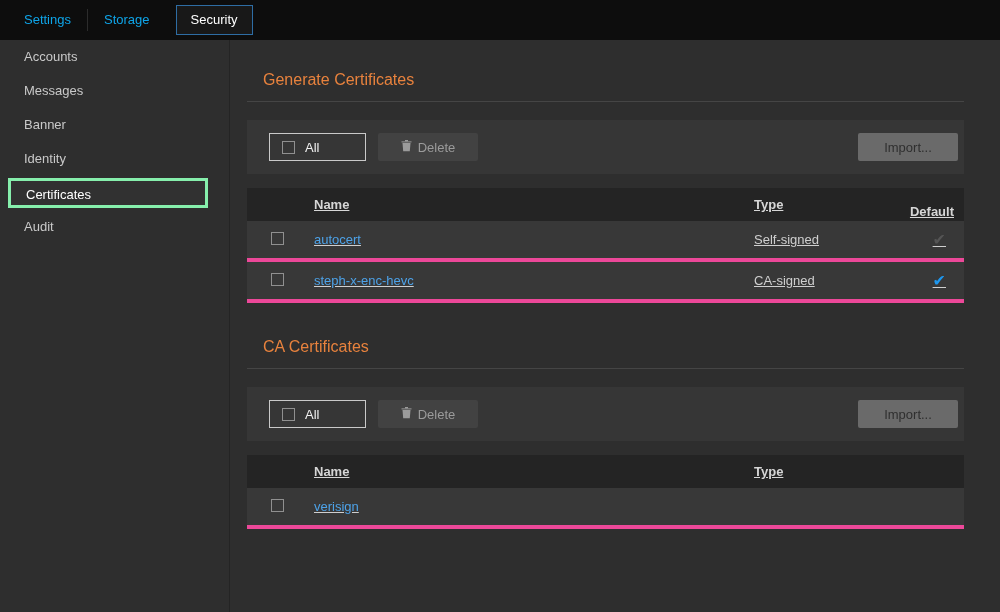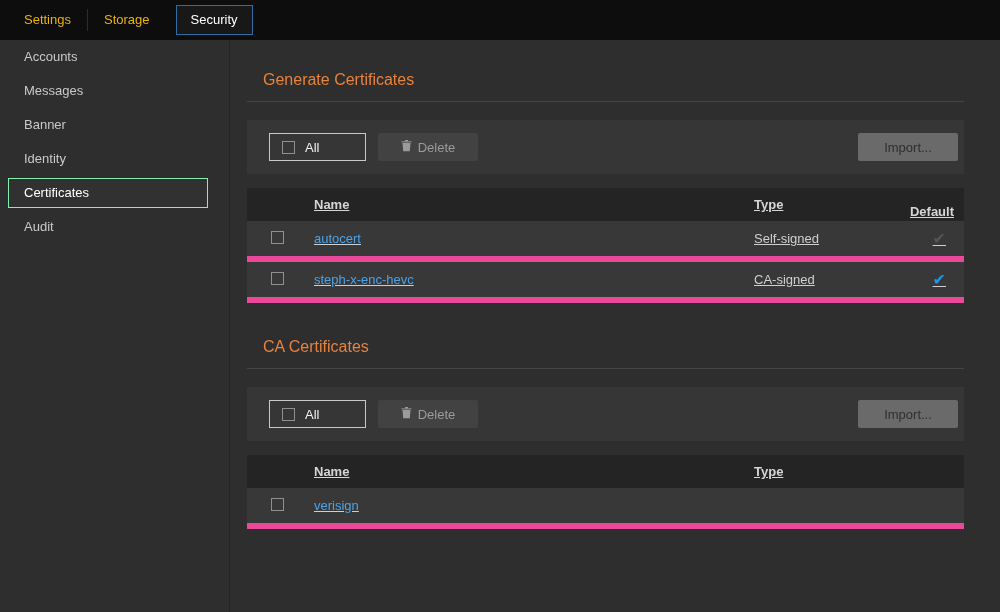--- a/index.html
+++ b/index.html
@@ -11,21 +11,21 @@
     overflow: hidden;
   }
 
   
   .topbar {
     height: 40px; background: #0d0d0d;
     display: flex; align-items: center;
     padding-left: 8px;
   }
   .tab {
-    color: #eab308; font-size: 13px;
+    color: #0ea5e9; font-size: 13px;
     padding: 0 16px; height: 40px; line-height: 40px;
     cursor: pointer;
   }
   .tab-sep { width: 1px; height: 22px; background: #2c2c2c; }
   .tab.active {
     color: #ffffff; background: #181818;
     border: 1px solid #2e6da4;
     height: 30px; line-height: 28px;
     margin-left: 10px; padding: 0 14px;
   }
@@ -35,21 +35,21 @@
   .sidebar {
     width: 230px; background: #2e2e2e;
     border-right: 1px solid #242424;
     flex: none;
   }
   .side-item {
     height: 34px; line-height: 34px; padding-left: 24px;
     color: #c9c9c9; font-size: 13px; cursor: pointer;
   }
   .side-item.active {
-    border: 1px solid #86efac; background: #313131;
+    border: 3px solid #86efac; background: #313131;
     margin: 2px 21px 2px 8px; padding-left: 15px;
     height: 30px; line-height: 28px; color: #ffffff;
   }
 
   .main { flex: 1; padding: 22px 36px 0 17px; }
 
   .section-title {
     color: #e8823d; font-size: 16px; font-weight: normal;
     margin: 0 0 0 16px; line-height: 19px;
   }
@@ -92,21 +92,21 @@
   .table { margin-top: 14px; font-size: 13px; }
   .thead, .trow { display: grid; align-items: center; text-decoration: underline; }
   .cols-3 { grid-template-columns: 67px 440px 110px 1fr; }
   .cols-2 { grid-template-columns: 67px 440px 1fr; }
   .thead {
     background: #242424; height: 33px;
     color: #d6d6d6; font-weight: bold;
   }
   .trow {
     background: #383838; height: 41px;
-    border-bottom: 6px solid #ec4899; color: #cfcfcf;
+    border-bottom: 4px solid #ec4899; color: #cfcfcf;
   }
   .cell-check { padding-left: 24px; }
   .cell-default-h { justify-self: end; padding-right: 10px; margin-top: 14px; }
   .cell-default { justify-self: end; padding-right: 18px; }
   .link { color: #4da2e8; text-decoration: none; cursor: pointer; }
   .check { font-size: 16px; line-height: 1; cursor: pointer; }
   .check.muted { color: #555555; }
   .check.active { color: #1d97ef; }
 </style>
 </head>

